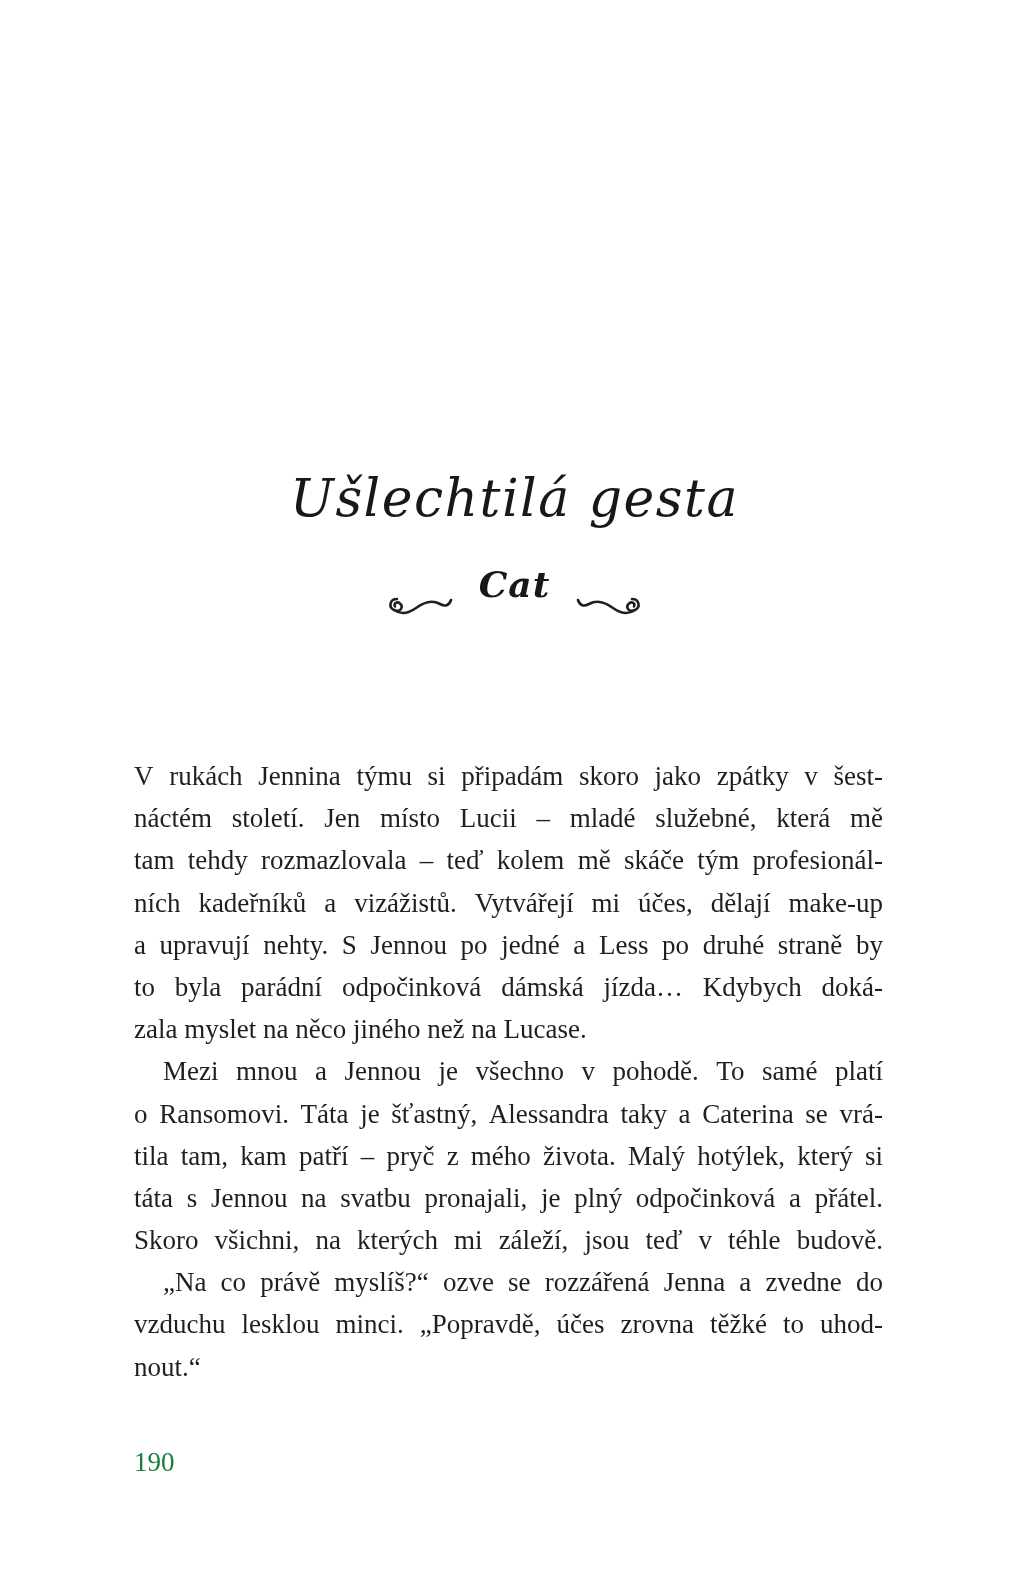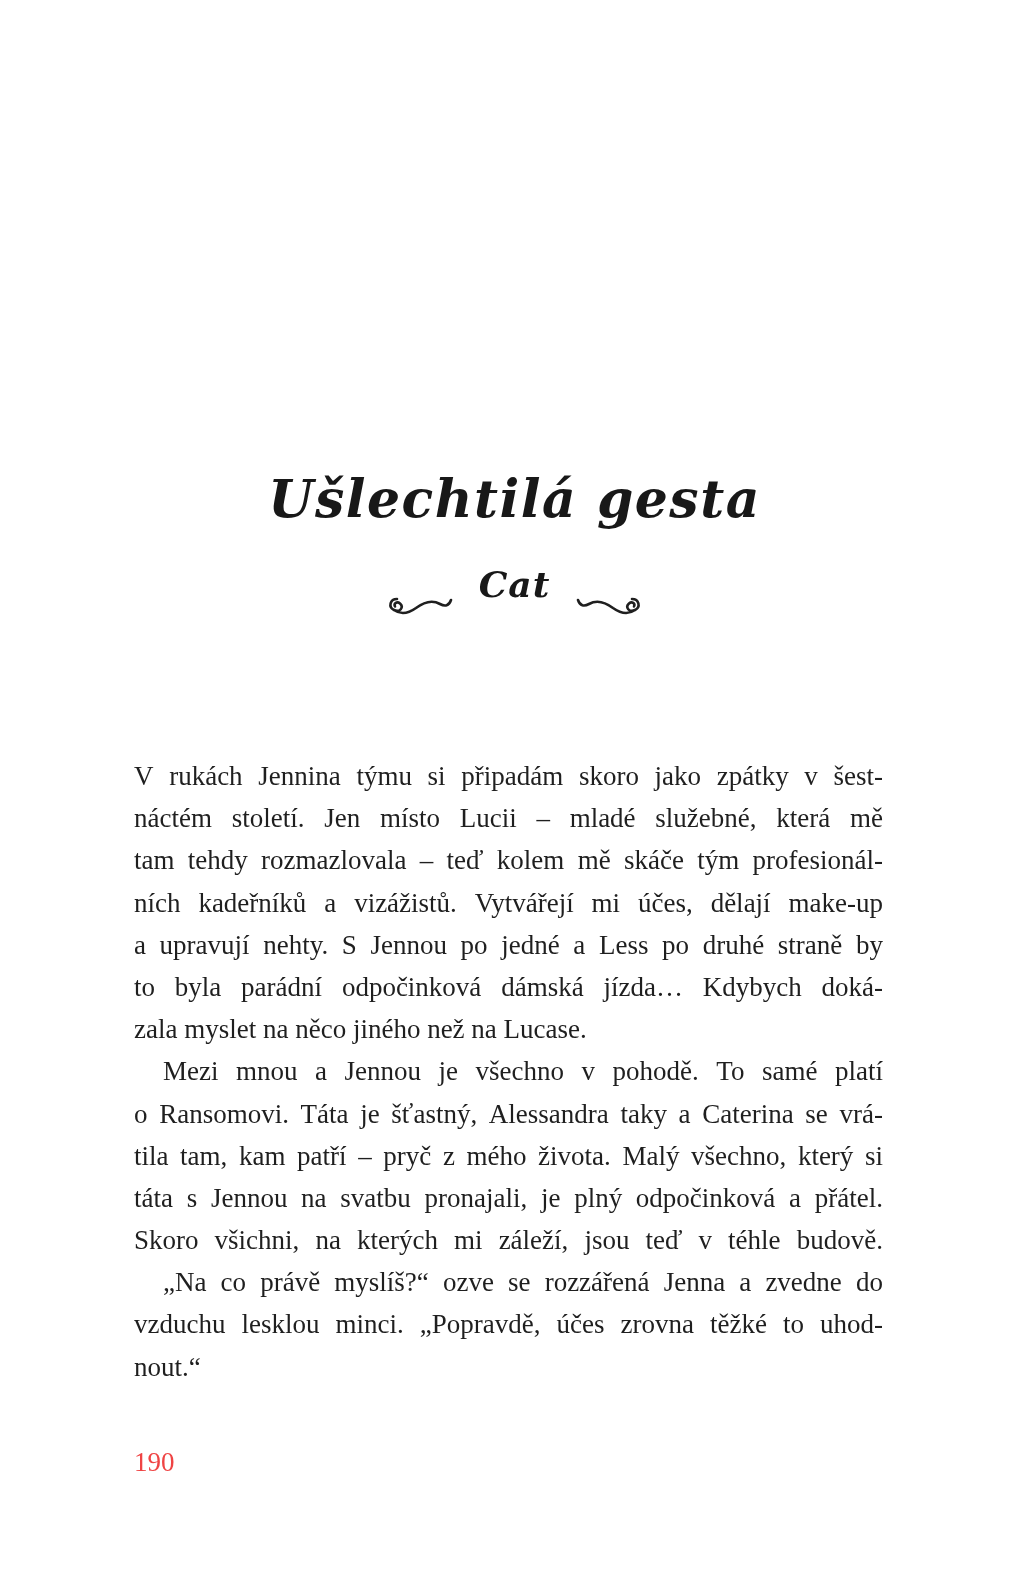--- a/index.html
+++ b/index.html
@@ -18,21 +18,21 @@
     overflow: hidden;
   }
   .chapter-title {
     position: absolute;
     top: 468px;
     left: 0;
     width: 100%;
     text-align: center;
     font-family: "DejaVu Serif", serif;
     font-style: italic;
-    font-weight: 700;
+    font-weight: 400;
     font-size: 52px;
     letter-spacing: 1.5px;
     color: #181818;
   }
   .chapter-subtitle-row {
     position: absolute;
     top: 565px;
     left: 0;
     width: 100%;
     display: flex;
@@ -79,21 +79,21 @@
   .line.indent {
     padding-left: 29px;
     align-items: center;
   }
   .page-number {
     position: absolute;
     left: 134px;
     top: 1441px;
     font-size: 27px;
     line-height: 42px;
-    color: #ef4444;
+    color: #15803d;
     font-family: Liberation Serif, serif;
   }
 </style>
 </head>
 <body>
 
 <div class="page">
 
   <div class="chapter-title">Ušlechtilá gesta</div>
 
@@ -219,21 +219,21 @@
           <span>tila</span>
           <span>tam,</span>
           <span>kam</span>
           <span>patří</span>
           <span>–</span>
           <span>pryč</span>
           <span>z</span>
           <span>mého</span>
           <span>života.</span>
           <span>Malý</span>
-          <span>všechno,</span>
+          <span>hotýlek,</span>
           <span>který</span>
           <span>si</span>
         </div>
         <div class="line justify">
           <span>táta</span>
           <span>s</span>
           <span>Jennou</span>
           <span>na</span>
           <span>svatbu</span>
           <span>pronajali,</span>

